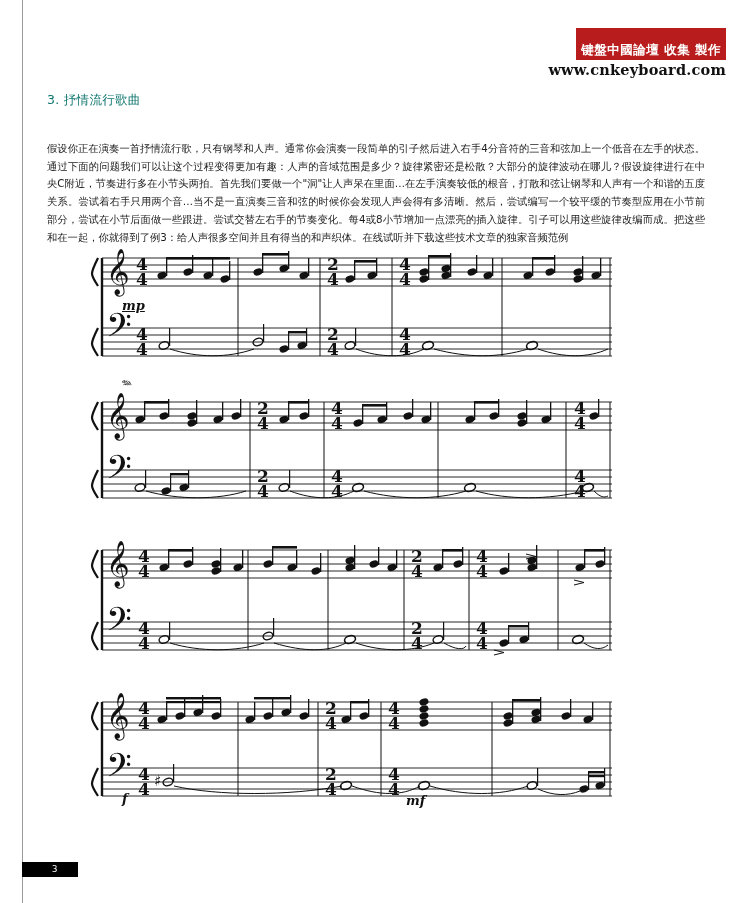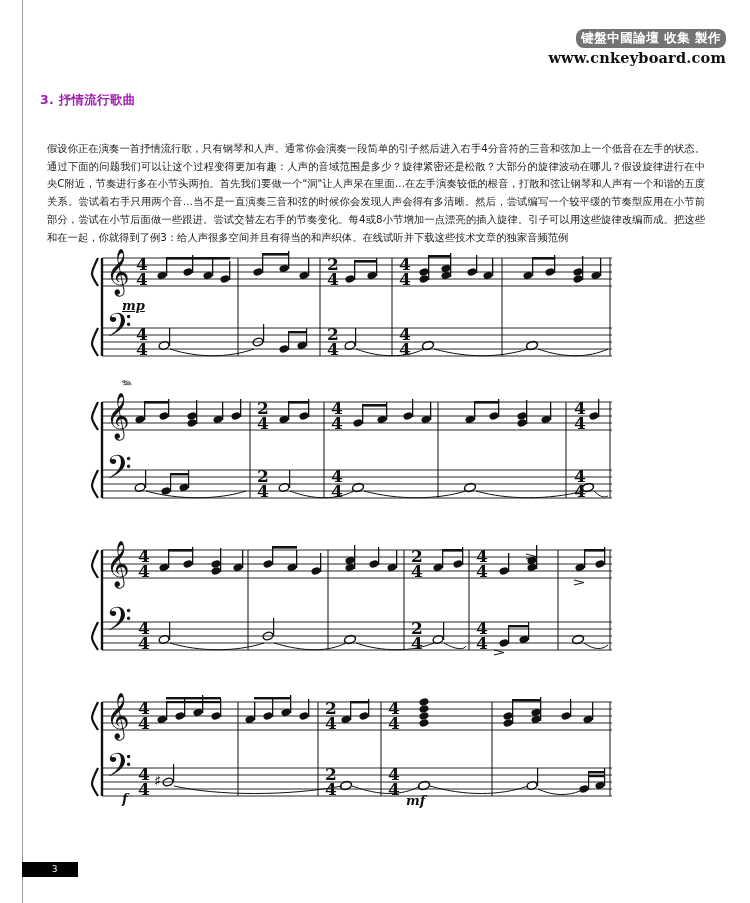--- a/index.html
+++ b/index.html
@@ -30,48 +30,47 @@
   }
   
   .logo {
     position: absolute;
     right: 24px;
     top: 28px;
     text-align: right;
     line-height: 1.12;
   }
   .logo .cn {
-    background: #737373;
+    background: #b91c1c;
     color: #fff;
     font-family: "DejaVu Sans", sans-serif;
     font-size: 12.5px;
     font-weight: bold;
-    padding: 2px 5px 3px 5px;
+    padding: 15px 5px 3px 5px;
     display: inline-block;
     letter-spacing: 0.5px;
-    border-radius: 8px;
   }
   .logo .url {
     display: block;
     margin-top: 2px;
     font-family: "DejaVu Serif", serif;
     font-size: 14.5px;
     font-weight: bold;
     color: #111;
     letter-spacing: 0.2px;
   }
   
   .heading {
     position: absolute;
-    left: 40px;
+    left: 47px;
     top: 92px;
     font-family: "DejaVu Sans", sans-serif;
     font-size: 12.5px;
-    font-weight: bold;
-    color: #a21caf;
+    font-weight: normal;
+    color: #0f766e;
     letter-spacing: 0.3px;
   }
   
   .body-text {
     position: absolute;
     left: 47px;
     top: 116px;
     width: 658px;
     font-family: "DejaVu Sans", sans-serif;
     font-size: 10.3px;

